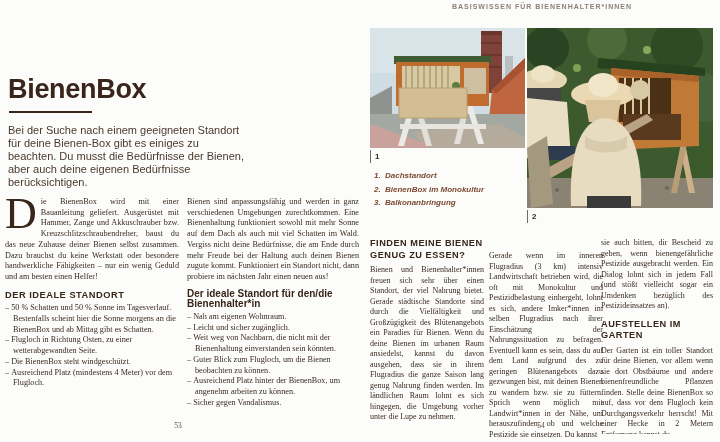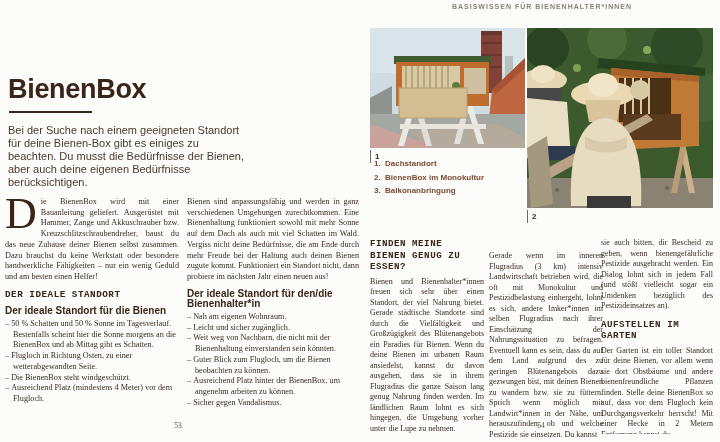--- a/index.html
+++ b/index.html
@@ -37,21 +37,21 @@
   }
   .col{font-family:"Liberation Serif", serif; font-size:8.2px; line-height:10.7px;
        text-align:justify; color:var(--ink);}
   .col-l1{left:5px;  top:197px; width:174px; height:228px; overflow:hidden;}
   .col-l2{left:187px; top:197px; width:172px; height:228px; overflow:hidden;}
   .dropcap{
     float:left; font-family:"Liberation Serif", serif; font-weight:400;
     font-size:44px; line-height:34px; padding-right:4px; color:var(--heading);
   }
   .sec-heading{
-    font-family:Liberation Mono, monospace; font-weight:700;
+    font-family:Liberation Sans, sans-serif; font-weight:700;
     font-size:9.3px; letter-spacing:0.5px; color:var(--heading);
     margin:7px 0 3px 0; text-align:left;
   }
   .sub-heading{
     font-family:"Liberation Sans", sans-serif; font-weight:700;
     font-size:10px; color:var(--heading); margin:6px 0 2px 0; text-align:left;
   }
   .bullets div{
     padding-left:8px; text-indent:-8px; text-align:left;
   }
@@ -66,21 +66,21 @@
   
   .photo{display:block;}
   .photo1{left:370px; top:28px; width:155px; height:120px;}
   .photo2{left:527px; top:28px; width:186px; height:180px;}
   .photo-num{
     font-size:8px; font-weight:700; color:#2c2c2c;
     border-left:1px solid #6b6b6b; padding-left:4px; height:13px; line-height:13px;
   }
   .photo-num.n1{left:370px; top:150px;}
   .photo-num.n2{left:527px; top:210px;}
-  .caption-list{left:374px; top:157px; width:150px;}
+  .caption-list{left:374px; top:169px; width:150px;font-style:italic;}
   .caption-item{
     font-size:8px; font-weight:700; color:var(--caption); line-height:13.5px;
   }
   .caption-item .cap-num{display:inline-block; width:11px;}
 
   
   .rcol{font-family:"Liberation Serif", serif; font-size:8px; line-height:10.5px;
         text-align:justify; color:var(--ink); overflow:hidden;}
   .rcol-1{left:370px; top:238px; width:114px; height:196px;}
   .rcol-2{left:489px; top:238px; width:114px; height:196px;margin-top:13px;}
@@ -96,21 +96,20 @@
 <h1 class="abs page-title">
   <br>
   <span>BienenBox</span>
 </h1>
 <div class="abs title-rule"></div>
 <p class="abs intro">Bei der Suche nach einem geeigneten Standort für deine Bienen-Box gibt es einiges zu beachten. Du musst die Bedürfnisse der Bienen, aber auch deine eigenen Bedürfnisse berücksichtigen.</p>
 
 <div class="abs col col-l1">
   <p><span class="dropcap">D</span><span>ie BienenBox wird mit einer Bauanleitung geliefert. Ausgerüstet mit Hammer, Zange und Akkuschrauber bzw. Kreuzschlitzschraubendreher, baust du das neue Zuhause deiner Bienen selbst zusammen. Dazu brauchst du keine Werkstatt oder besondere handwerkliche Fähigkeiten – nur ein wenig Geduld und am besten einen Helfer!</span></p>
   <h2 class="sec-heading">DER IDEALE STANDORT</h2>
-  <h3 class="sub-heading">Der ideale Standort für die Bienen</h3>
   <div class="bullets">
     <div>50 % Schatten und 50 % Sonne im Tagesverlauf. Bestenfalls scheint hier die Sonne morgens an die BienenBox und ab Mittag gibt es Schatten.</div>
     <div>Flugloch in Richtung Osten, zu einer wetterabgewandten Seite.</div>
     <div>Die BienenBox steht windgeschützt.</div>
     <div>Ausreichend Platz (mindestens 4 Meter) vor dem Flugloch.</div>
   </div>
 </div>
 
 <div class="abs col col-l2">
   <p>Bienen sind anpassungsfähig und werden in ganz verschiedenen Umgebungen zurechtkommen. Eine Bienenhaltung funktioniert sowohl mit mehr Sonne auf dem Dach als auch mit viel Schatten im Wald. Vergiss nicht deine Bedürfnisse, die am Ende durch mehr Freude bei der Haltung auch deinen Bienen zugute kommt. Funktioniert ein Standort nicht, dann probiere im nächsten Jahr einen neuen aus!</p>

